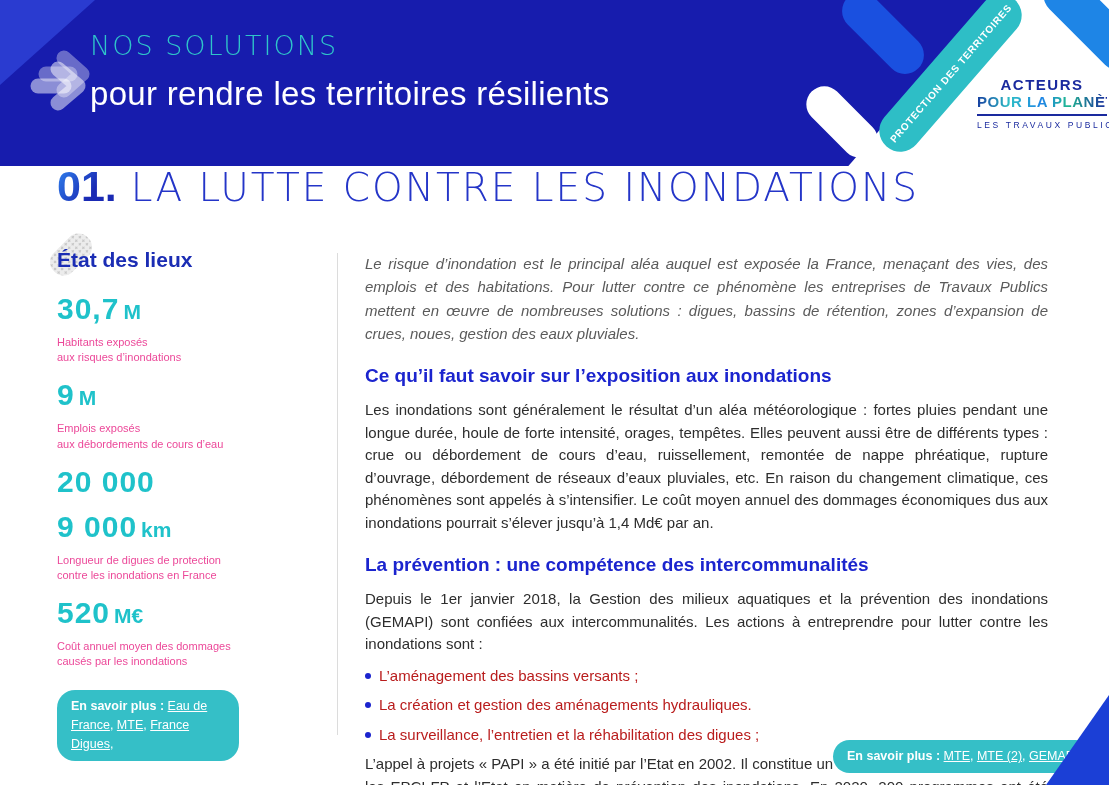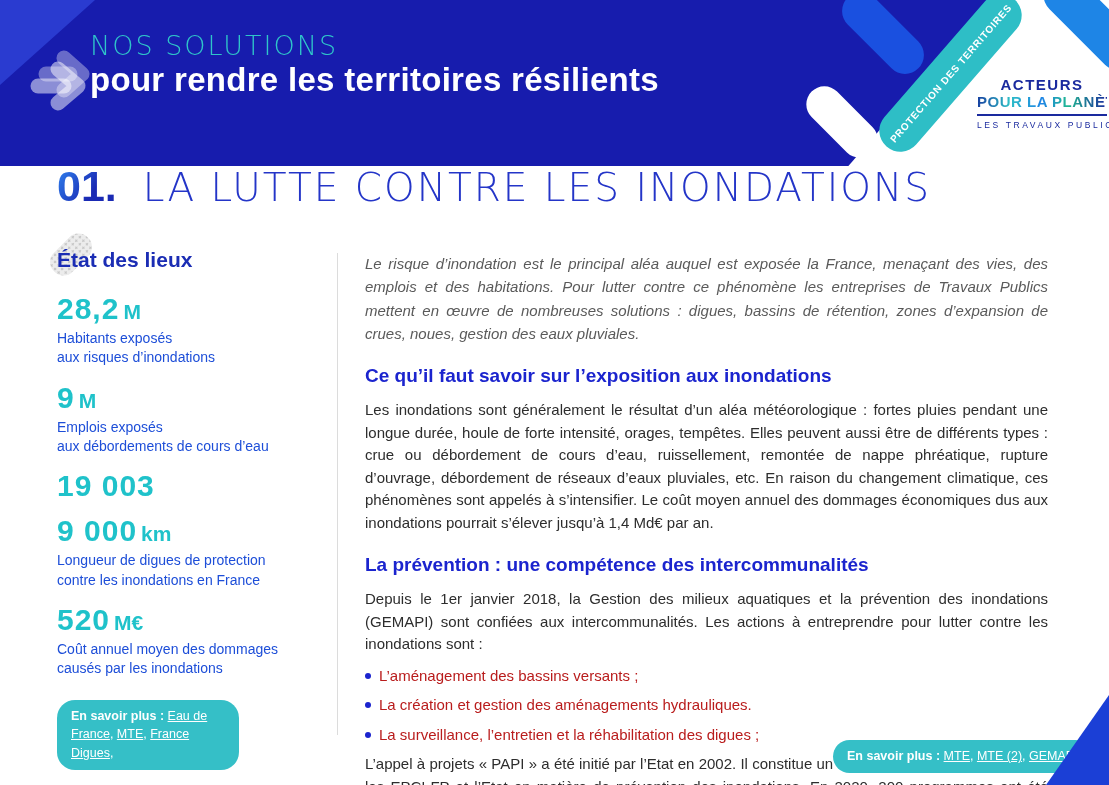--- a/index.html
+++ b/index.html
@@ -33,21 +33,21 @@
   }
   .ribbon span {
     color:#fff; font-size:10px; font-weight:bold; letter-spacing:0.8px; white-space:nowrap;
   }
   .arrow-wrap { position:absolute; left:28px; top:48px; width:80px; height:68px; }
   .header-text { position:absolute; left:90px; top:30px; }
   .kicker {
     font-family:"DejaVu Sans", sans-serif; font-weight:300;
     color:#2fc5c9; font-size:27px; letter-spacing:2px;
   }
-  .header-title { color:#ffffff; font-size:33px; font-weight:bold; margin-top:0; letter-spacing:0.3px; }
+  .header-title { color:#ffffff; font-size:33px; font-weight:normal; margin-top:14px; letter-spacing:0.3px; }
 
   
   .logo { position:absolute; left:977px; top:76px; width:130px; text-align:center; }
   .logo-l1 { color:#1a2a9e; font-weight:bold; font-size:15px; letter-spacing:1.5px; }
   .logo-l2 {
     font-weight:bold; font-size:15px; letter-spacing:0.5px; white-space:nowrap;
     background:linear-gradient(90deg,#173fa0 0%,#2ebec6 25%,#1e85e6 50%,#20b890 70%,#1a2a9e 100%);
     -webkit-background-clip:text; background-clip:text; color:transparent;
   }
   .logo-rule { height:2px; background:#1a2a9e; margin:4px 0 4px 0; }
@@ -55,38 +55,38 @@
 
   
   .page-title { position:absolute; left:57px; top:162px; display:flex; align-items:baseline; }
   .title-number {
     font-size:43px; font-weight:800;
     background:linear-gradient(125deg,#2e79e8 10%,#1a2ab4 60%);
     -webkit-background-clip:text; background-clip:text; color:transparent;
   }
   .title-text {
     font-family:"DejaVu Sans", sans-serif; font-weight:300;
-    font-size:39px; color:#2435c8; letter-spacing:2px; margin-left:26px; white-space:nowrap;
+    font-size:39px; color:#2435c8; letter-spacing:2px; margin-left:14px; white-space:nowrap;
   }
 
   
   .sidebar { position:absolute; left:57px; top:248px; width:268px; }
   .sidebar-heading { position:relative; font-size:21px; font-weight:bold; color:#1b2db4; margin-bottom:22px; }
   .sidebar-heading .txt { position:relative; z-index:1;margin-top:36px; }
   .deco-caps {
     position:absolute; left:-10px; top:-7px; width:48px; height:27px; border-radius:999px;
     transform:rotate(-45deg); z-index:0;
     background-color:#ececec;
     background-image:radial-gradient(#c7c7c7 1.1px, transparent 1.3px);
     background-size:5px 5px;
   }
   .stat { margin-bottom:15px; }
   .stat-value { color:#1fc2ca; font-size:30px; font-weight:800; letter-spacing:1px; line-height:1; }
   .stat-unit  { color:#1fc2ca; font-size:21px; font-weight:800; margin-left:4px; }
-  .stat-label { color:#1d4ed8; font-size:14px; line-height:1.38; margin-top:5px; white-space:pre-line; }
+  .stat-label { color:#ec4899; font-size:11px; line-height:1.38; margin-top:11px; white-space:pre-line; }
 
   .more-badge {
     display:inline-block; background:#35bfc7; color:#fff;
     border-radius:18px; padding:7px 14px; font-size:12.5px; line-height:1.5;
   }
   .more-badge .lbl { font-weight:bold; }
   .badge-link { color:#fff; text-decoration:underline; cursor:pointer; }
   .sidebar .more-badge { margin-top:6px; max-width:182px; }
 
   .divider { position:absolute; left:337px; top:253px; width:1px; height:482px; background:#dcdcdc; }
@@ -156,31 +156,31 @@
     <span class="title-text">LA LUTTE CONTRE LES INONDATIONS</span>
   </div>
 
   <div class="sidebar">
     <div class="sidebar-heading">
       <span class="deco-caps"></span>
       <span class="txt">État des lieux</span>
     </div>
 
     <div class="stat">
-      <span class="stat-value">28,2</span><span class="stat-unit">M</span>
+      <span class="stat-value">30,7</span><span class="stat-unit">M</span>
       <div class="stat-label">Habitants exposés
 aux risques d’inondations</div>
     </div>
     <div class="stat">
       <span class="stat-value">9</span><span class="stat-unit">M</span>
       <div class="stat-label">Emplois exposés
 aux débordements de cours d’eau</div>
     </div>
     <div class="stat">
-      <span class="stat-value">19 003</span><span class="stat-unit"></span>
+      <span class="stat-value">20 000</span><span class="stat-unit"></span>
     </div>
     <div class="stat">
       <span class="stat-value">9 000</span><span class="stat-unit">km</span>
       <div class="stat-label">Longueur de digues de protection
 contre les inondations en France</div>
     </div>
     <div class="stat">
       <span class="stat-value">520</span><span class="stat-unit">M€</span>
       <div class="stat-label">Coût annuel moyen des dommages
 causés par les inondations</div>

